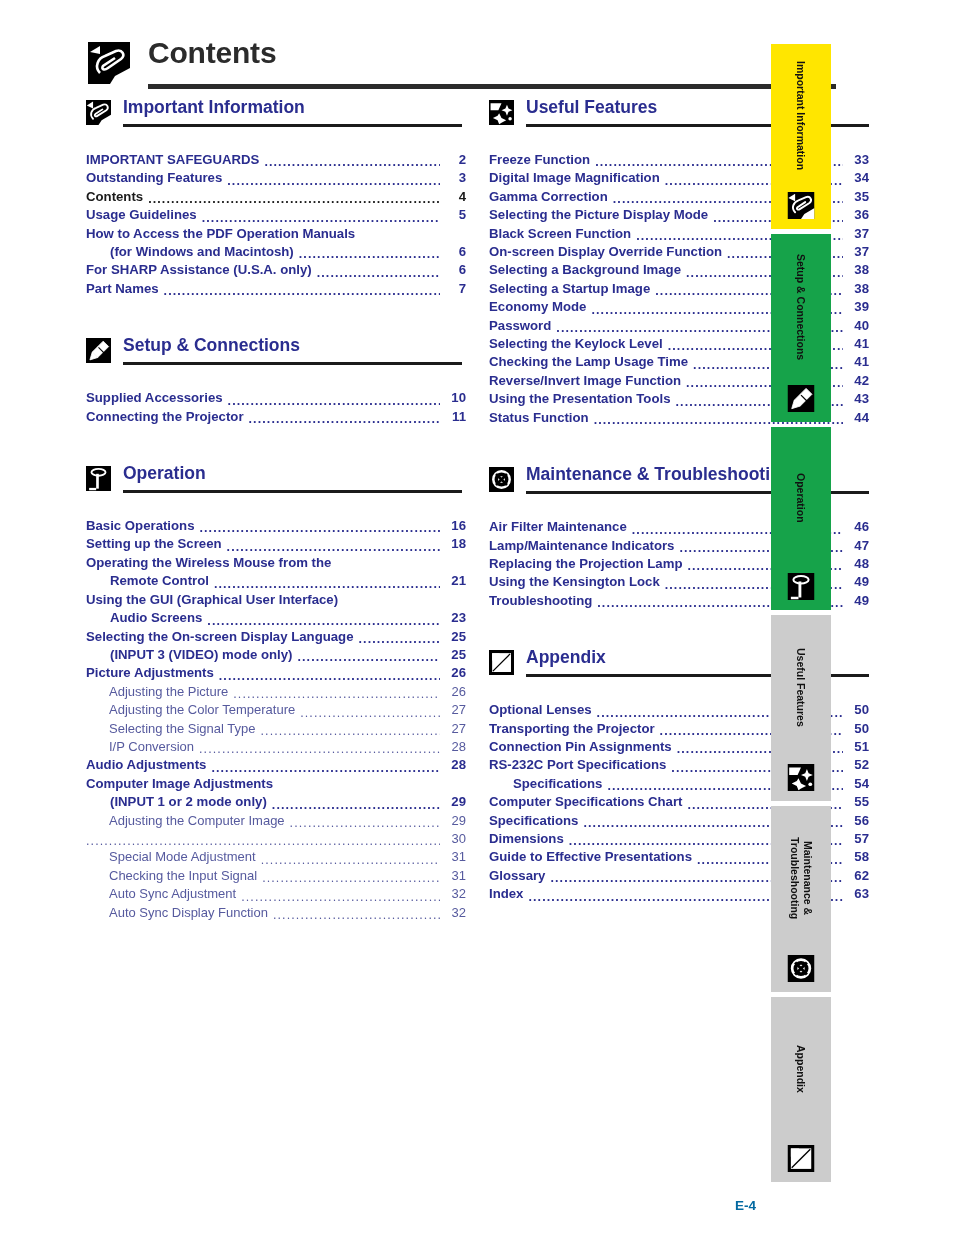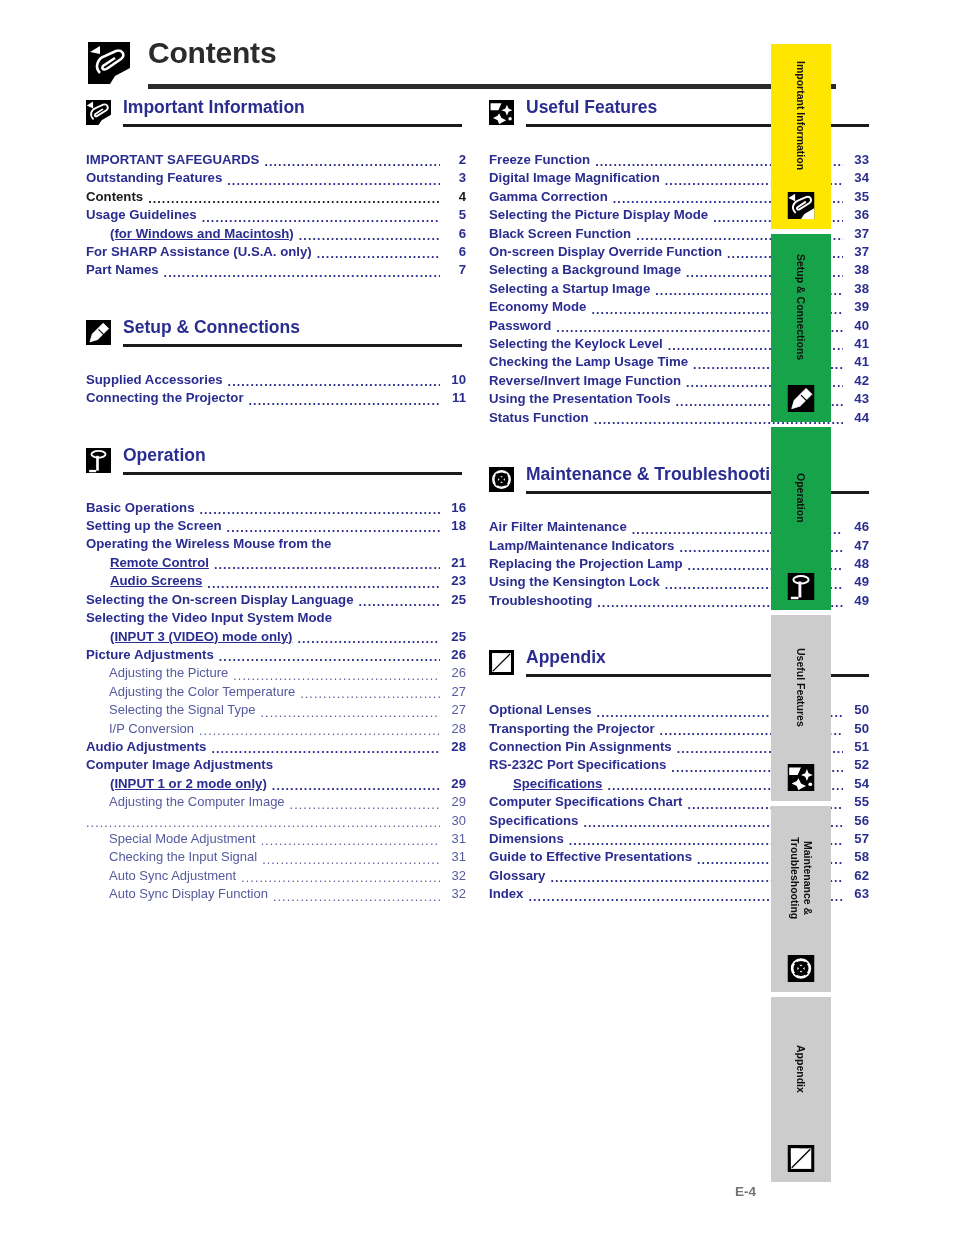--- a/index.html
+++ b/index.html
@@ -69,21 +69,21 @@
     white-space: nowrap; text-align: left;
     position: relative; top: -1px;
   }
   .entry .pnum {
     flex: 0 0 26px; text-align: right; padding-left: 5px;
   }
   .entry.black { color: #1a1a1a; }
   .entry.black .leader { color: #1a1a1a; }
 
   
-  .entry.cont .label { padding-left: 24px; text-decoration: underline; }
+  .entry.cont .label { padding-left: 24px; }
   .entry.noleader .leader { visibility: hidden; }
   .entry.noleader .pnum { visibility: hidden; }
 
   
   .entry.sub {
     font-weight: normal; color: #565a9e; font-size: 13px;
   }
   .entry.sub .label { padding-left: 23px; }
   .entry.sub .leader { color: #565a9e; }
   .entry.sub .pnum { color: #565a9e; font-weight: normal; }
@@ -109,22 +109,22 @@
     color: #111; letter-spacing: 0px;
     line-height: 12.5px; text-align: center;
   }
   .tab-icon {
     position: absolute; left: 50%; transform: translateX(-50%);
     width: 27px; height: 27px;
   }
 
   
   .footer-page {
-    position: absolute; right: 75px; bottom: 36px;
-    font-size: 13.5px; font-weight: bold; color: #737373; text-align: right;
+    position: absolute; right: 75px; bottom: 22px;
+    font-size: 13.5px; font-weight: bold; color: #0369a1; text-align: right;
   }
 </style>
 </head>
 <body>
 
 <div class="page">
 
   <div class="header">
     <svg class="header-icon" viewBox="0 0 42 42">
       <rect x="0" y="0" width="42" height="42" fill="#000"></rect>
@@ -167,20 +167,25 @@
           <div class="entry black">
             <span class="label">Contents</span>
             <span class="leader">..........................................................................................</span>
             <span class="pnum">4</span>
           </div>
           <div class="entry">
             <span class="label">Usage Guidelines</span>
             <span class="leader">..........................................................................................</span>
             <span class="pnum">5</span>
           </div>
+          <div class="entry noleader">
+            <span class="label">How to Access the PDF Operation Manuals</span>
+            <span class="leader">..........................................................................................</span>
+            <span class="pnum"></span>
+          </div>
           <div class="entry cont">
             <span class="label">(for Windows and Macintosh)</span>
             <span class="leader">..........................................................................................</span>
             <span class="pnum">6</span>
           </div>
           <div class="entry">
             <span class="label">For SHARP Assistance (U.S.A. only)</span>
             <span class="leader">..........................................................................................</span>
             <span class="pnum">6</span>
           </div>
@@ -247,34 +252,34 @@
           <div class="entry noleader">
             <span class="label">Operating the Wireless Mouse from the</span>
             <span class="leader">..........................................................................................</span>
             <span class="pnum"></span>
           </div>
           <div class="entry cont">
             <span class="label">Remote Control</span>
             <span class="leader">..........................................................................................</span>
             <span class="pnum">21</span>
           </div>
+          <div class="entry noleader">
+            <span class="label">Using the GUI (Graphical User Interface)</span>
+            <span class="leader">..........................................................................................</span>
+            <span class="pnum"></span>
+          </div>
           <div class="entry cont">
             <span class="label">Audio Screens</span>
             <span class="leader">..........................................................................................</span>
             <span class="pnum">23</span>
           </div>
           <div class="entry">
             <span class="label">Selecting the On-screen Display Language</span>
             <span class="leader">..........................................................................................</span>
             <span class="pnum">25</span>
-          </div>
-          <div class="entry noleader">
-            <span class="label">Selecting the Video Input System Mode</span>
-            <span class="leader">..........................................................................................</span>
-            <span class="pnum"></span>
           </div>
           <div class="entry cont">
             <span class="label">(INPUT 3 (VIDEO) mode only)</span>
             <span class="leader">..........................................................................................</span>
             <span class="pnum">25</span>
           </div>
           <div class="entry">
             <span class="label">Picture Adjustments</span>
             <span class="leader">..........................................................................................</span>
             <span class="pnum">26</span>

